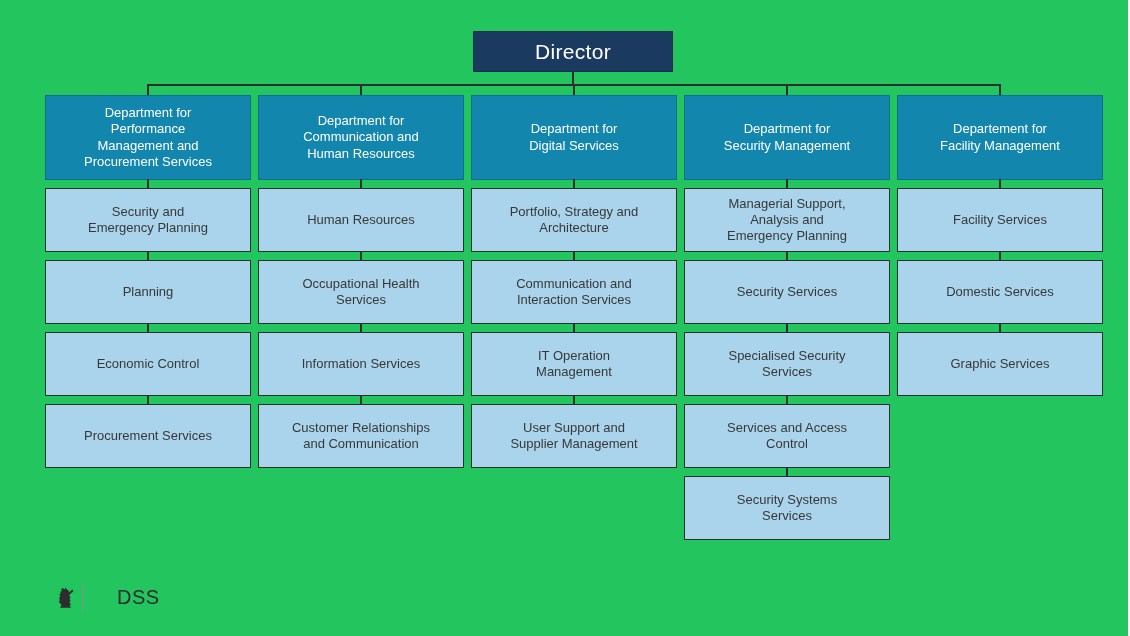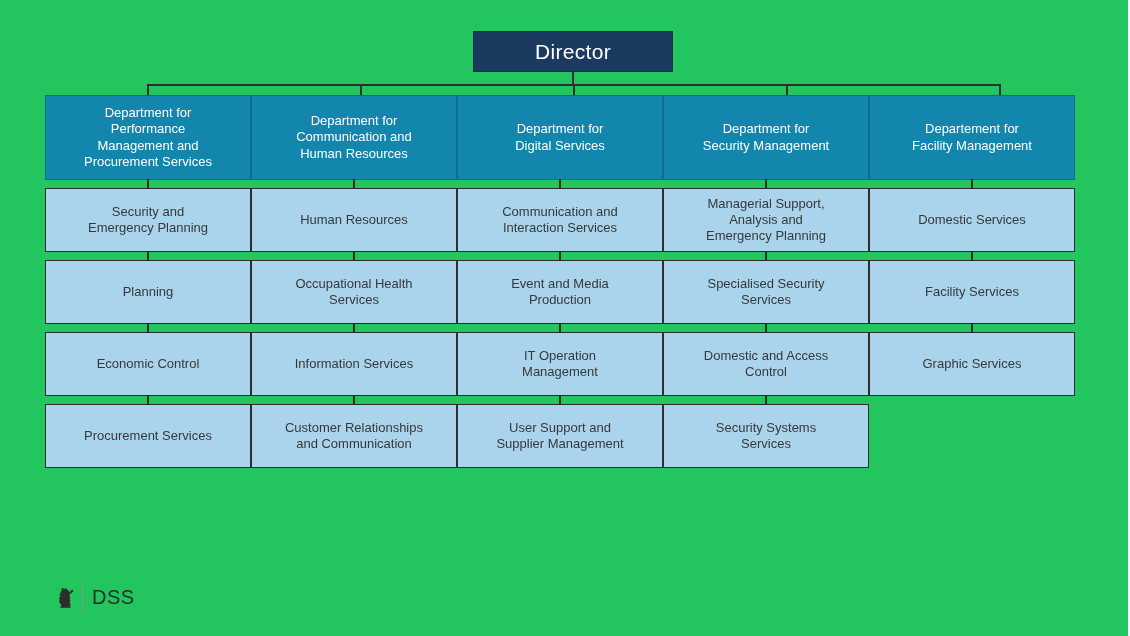--- a/index.html
+++ b/index.html
@@ -28,20 +28,21 @@
 
   
   .connectors { position: absolute; left: 0; top: 0; width: 100%; height: 100%; pointer-events: none; }
   .cline { position: absolute; background: var(--connector, #2f2f2f); }
 
   
   .columns {
     position: absolute;
     left: 45px; top: 95px;
     display: flex;
+    gap: 7px;
   }
   .column {
     width: 206px;
     display: flex;
     flex-direction: column;
   }
   .dept {
     height: 85px;
     background: var(--department-bg, #1386ad);
     border: 1px solid var(--department-border, #0d6e91);
@@ -90,20 +91,21 @@
   .logo-divider {
     display: inline-block;
     width: 1px; height: 27px;
     background: #8f8f8f;
     margin: 0 9px 0 7px;
   }
   .logo-text {
     font-size: 20px;
     font-weight: 500;
     letter-spacing: 0.5px;
+    margin-left: 25px;
   }
 </style>
 </head>
 <body>
 
 <div class="canvas">
 
   <div class="director" id="director">
     <span>Director</span>
   </div>
@@ -137,47 +139,48 @@
         <div class="unit"><span>Human Resources</span></div>
         <div class="unit"><span>Occupational Health
 Services</span></div>
         <div class="unit"><span>Information Services</span></div>
         <div class="unit"><span>Customer Relationships
 and Communication</span></div>
       </div>
       <div class="column">
         <div class="dept"><span>Department for
 Digital Services</span></div>
+        <div class="unit"><span>Portfolio, Strategy and
+Architecture</span></div>
         <div class="unit"><span>Communication and
 Interaction Services</span></div>
-        <div class="unit"><span>Event and Media
-Production</span></div>
         <div class="unit"><span>IT Operation
 Management</span></div>
         <div class="unit"><span>User Support and
 Supplier Management</span></div>
       </div>
       <div class="column">
         <div class="dept"><span>Department for
 Security Management</span></div>
         <div class="unit"><span>Managerial Support,
 Analysis and
 Emergency Planning</span></div>
+        <div class="unit"><span>Security Services</span></div>
         <div class="unit"><span>Specialised Security
 Services</span></div>
-        <div class="unit"><span>Domestic and Access
+        <div class="unit"><span>Services and Access
 Control</span></div>
         <div class="unit"><span>Security Systems
 Services</span></div>
       </div>
       <div class="column">
         <div class="dept"><span>Departement for
 Facility Management</span></div>
+        <div class="unit"><span>Facility Services</span></div>
         <div class="unit"><span>Domestic Services</span></div>
-        <div class="unit"><span>Facility Services</span></div>
         <div class="unit"><span>Graphic Services</span></div>
       </div>
     </div>
 
   <div class="footer-logo">
     <span class="lion">
       <svg viewBox="0 0 22 28" width="20" height="26" aria-hidden="true">
         <path d="M5 3 L6.6 4.8 L8.5 2.6 L10.2 4.6 L12 2.6 L13.2 4.8
                  C15 5.1 15.8 6.4 15 7.8
                  C16.6 8.6 16.8 10.2 15.4 11.2

